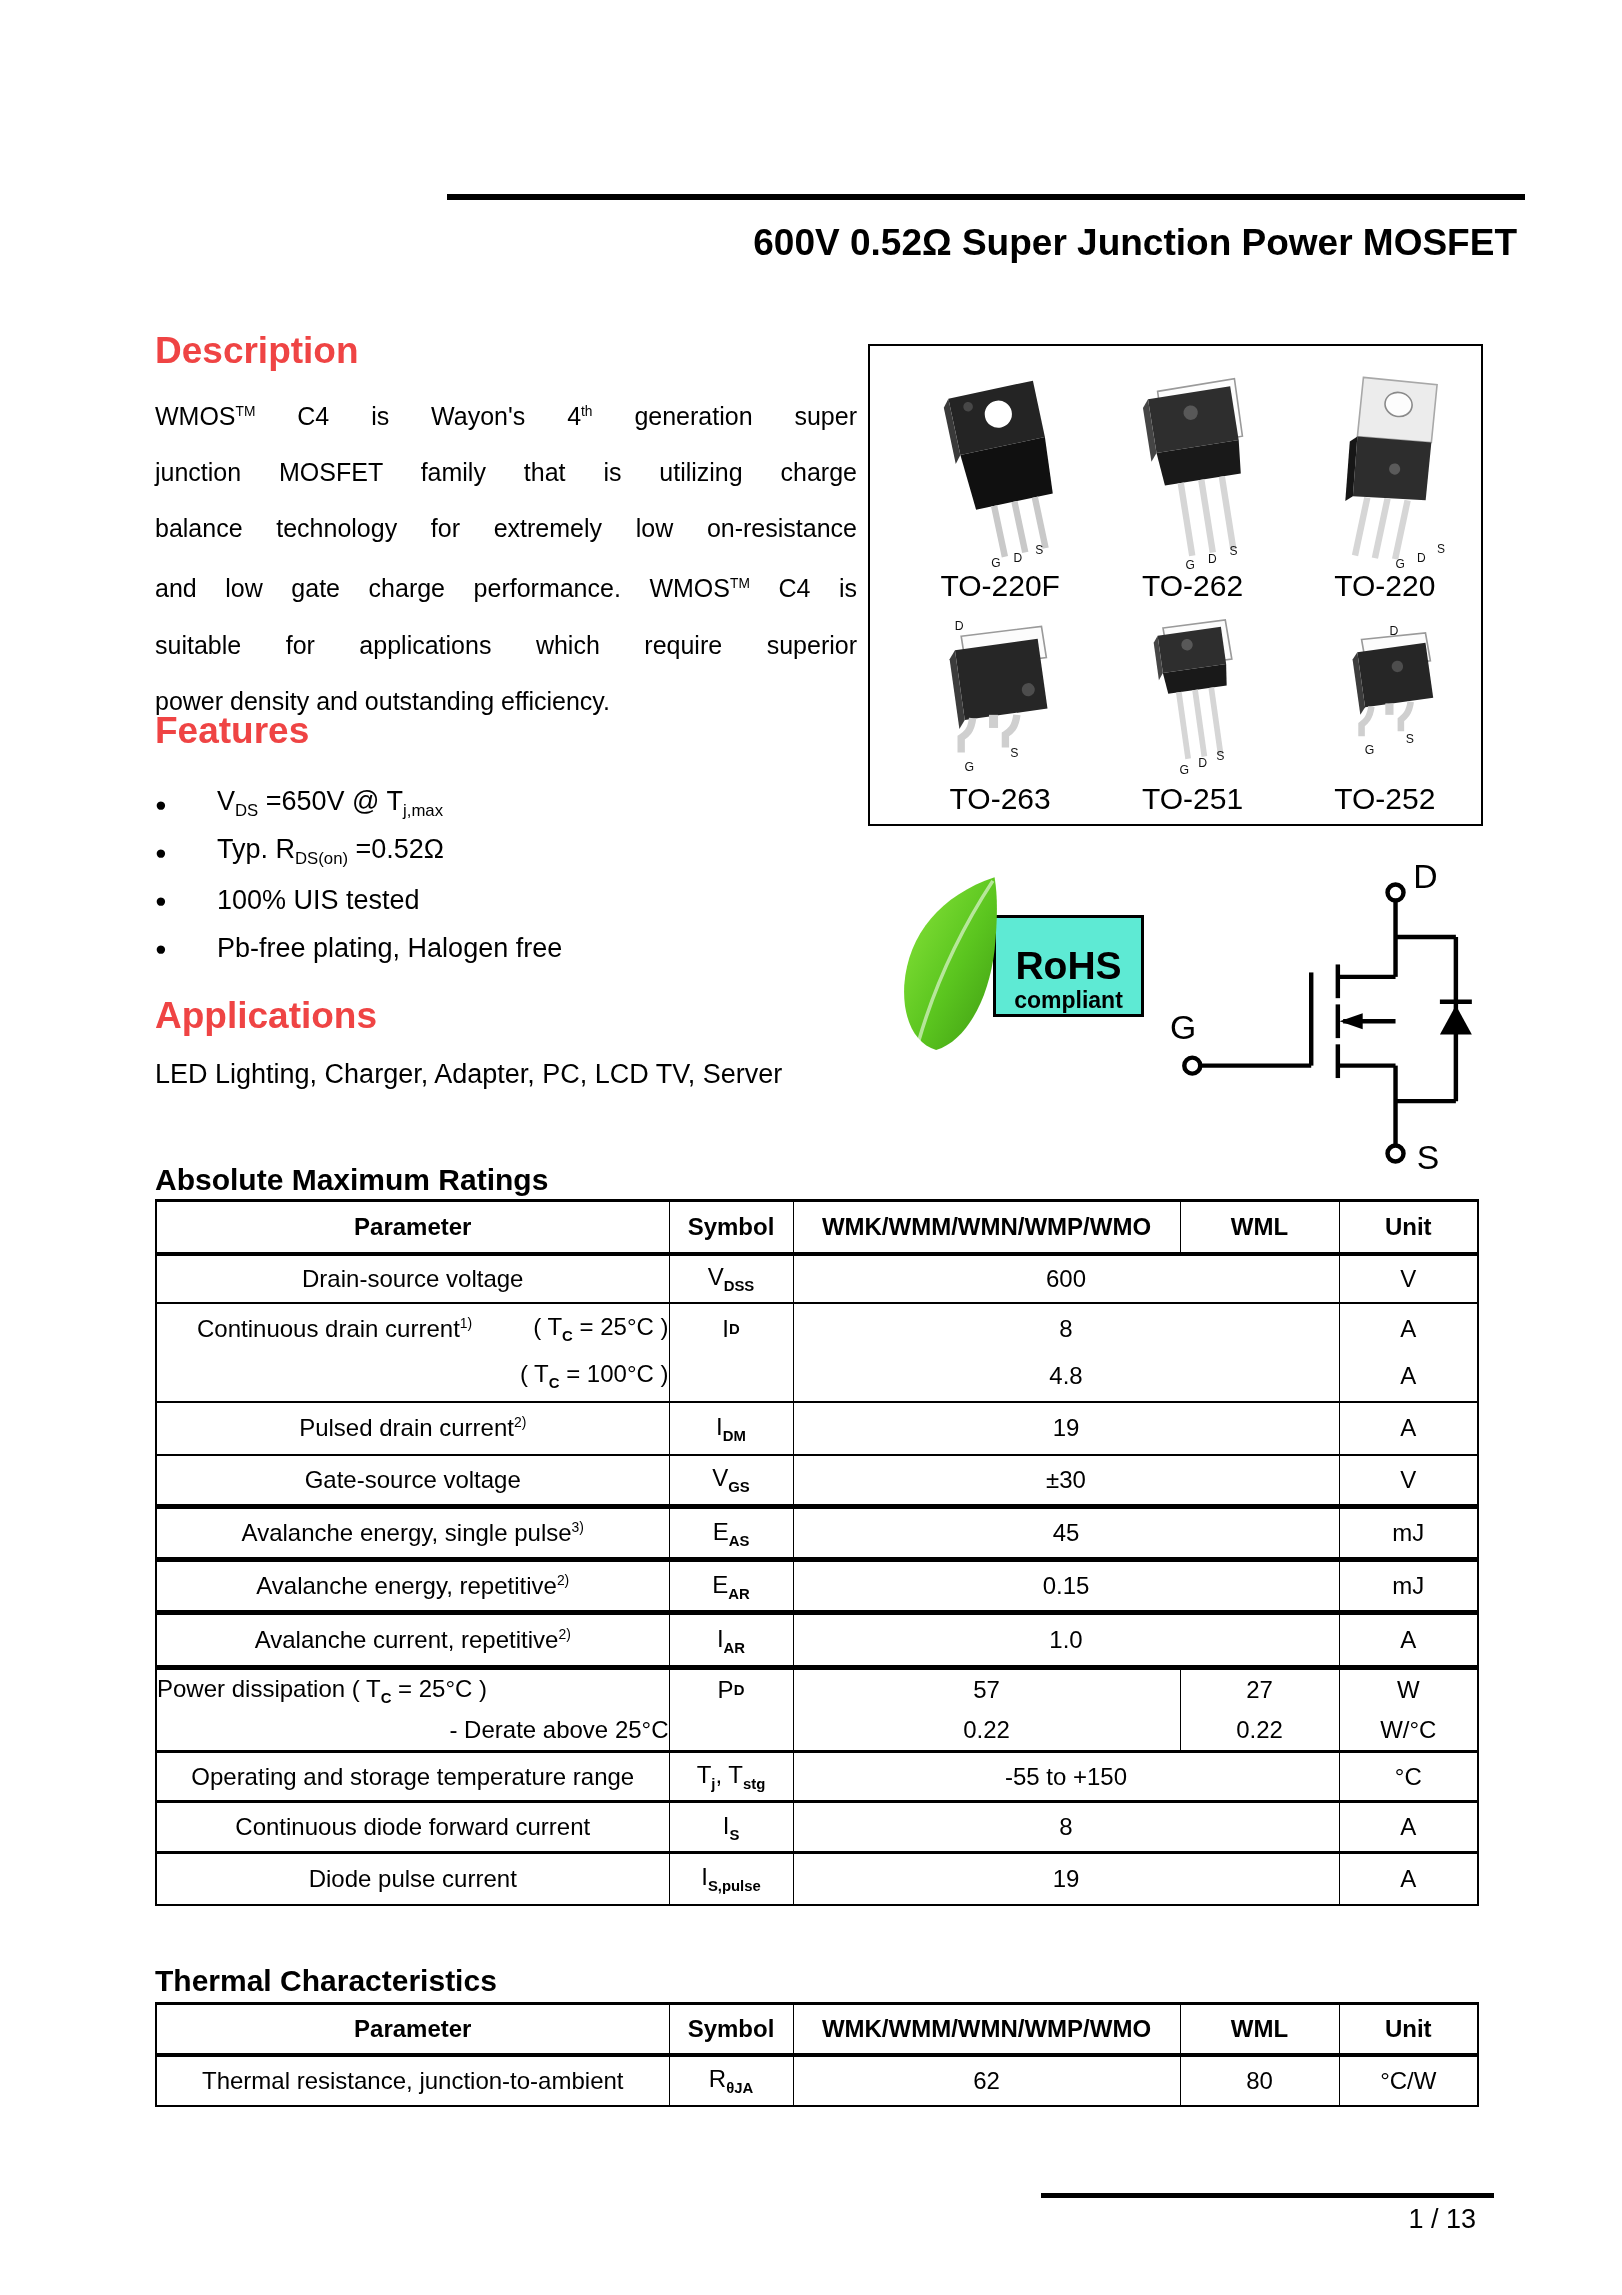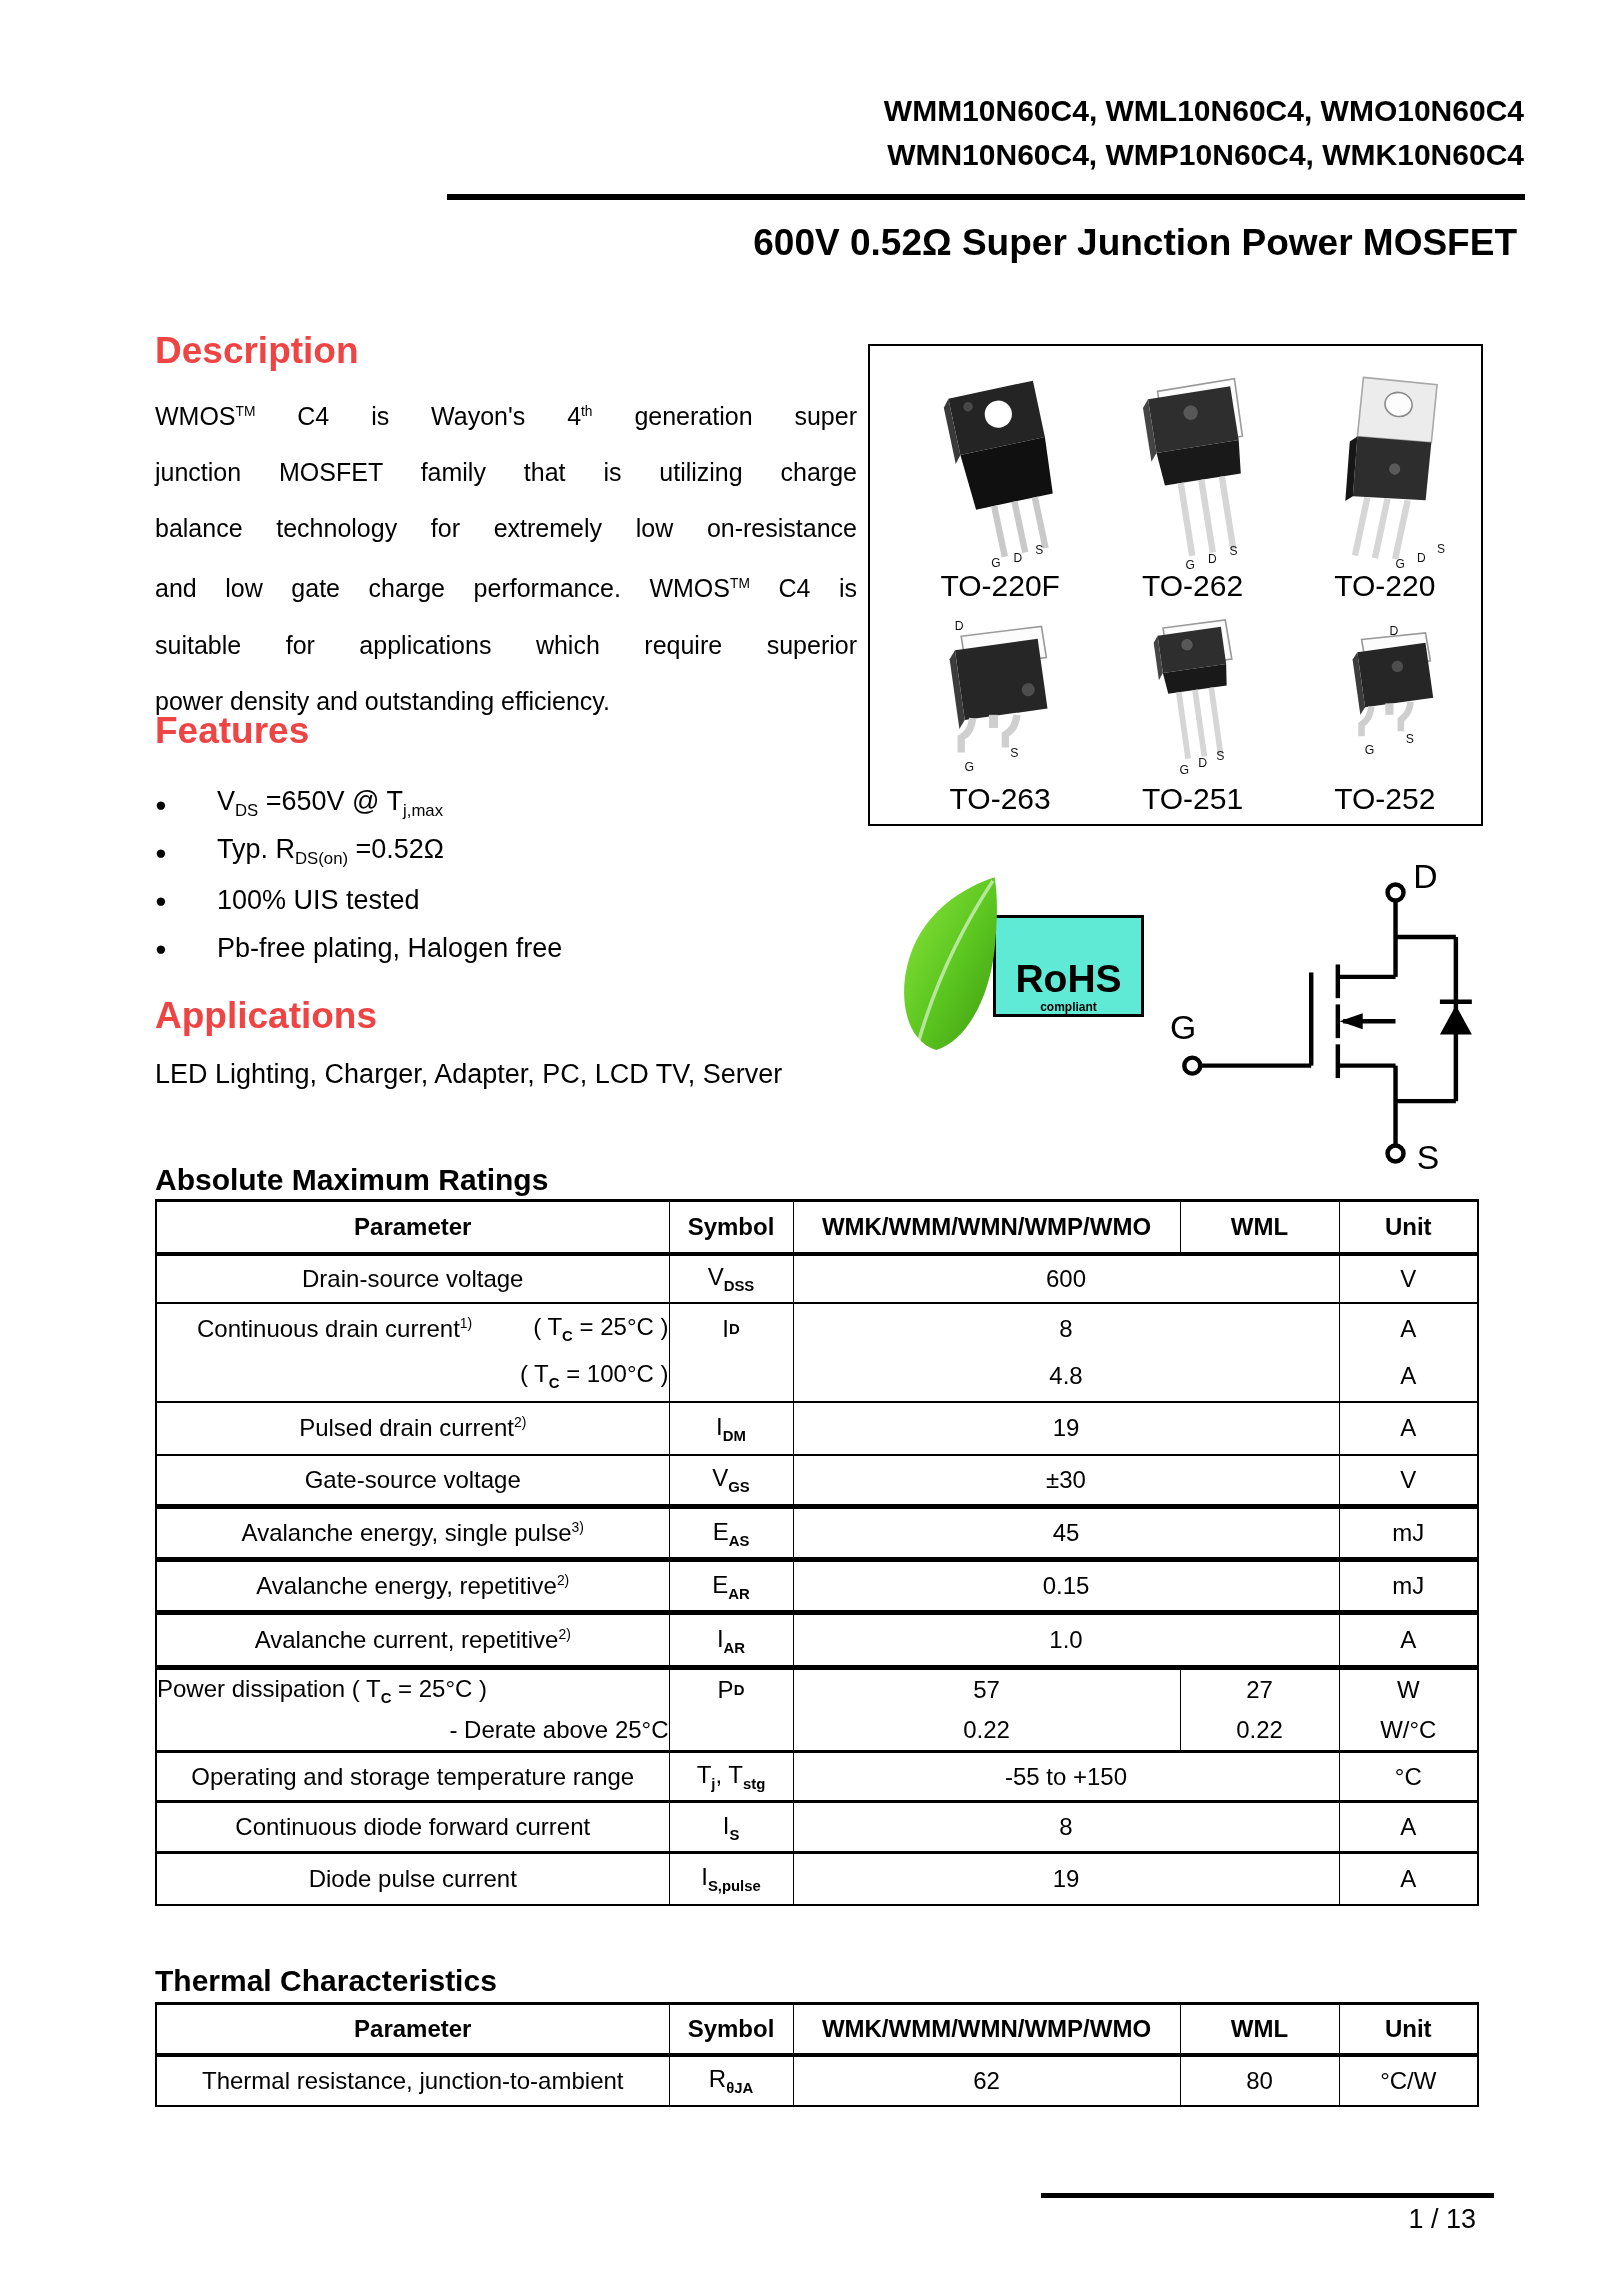--- a/index.html
+++ b/index.html
@@ -33,21 +33,21 @@
   .pkgbox{left:868px;top:344px;width:615px;height:482px;border:2.7px solid #000;box-sizing:border-box;
           display:grid;grid-template-columns:1fr 1fr 1fr;grid-template-rows:264px 213px;padding-left:34px;}
   .pkg{display:flex;flex-direction:column;align-items:center;justify-content:flex-end;}
   .pkg .lbl{font-size:30px;margin-bottom:7px;}
   .pkg svg text{font-size:15px;fill:#111;font-family:"Liberation Sans",sans-serif;}
 
   
   .rohs{left:993px;top:915px;width:151px;height:102px;border:3.6px solid #000;box-sizing:border-box;
         display:flex;flex-direction:column;align-items:center;justify-content:flex-end;background:#5eead4;}
   .rohs .t1{font-size:39px;font-weight:bold;line-height:43px;}
-  .rohs .t2{font-size:12px;font-weight:bold;}
+  .rohs .t2{font-size:23px;font-weight:bold;}
   .leaf{left:890px;top:872px;z-index:5;}
 
   
   .mos{left:1154px;top:826px;}
   .mos text{font-size:38px;fill:#000;font-family:"Liberation Sans",sans-serif;}
 
   
   table.ds{border-collapse:collapse;table-layout:fixed;width:1322px;font-size:24px;
            border:2.7px solid #000;border-top-width:3.6px;}
   table.ds th,table.ds td{border-left:1.8px solid #000;border-right:1.8px solid #000;padding:0;
@@ -69,24 +69,20 @@
 
   
   .f-rule{left:1041px;top:2193px;width:453px;height:5.3px;background:#000;}
   .pageno{left:1288px;top:2204px;width:188px;text-align:right;font-size:27px;}
 </style>
 </head>
 <body>
 
 <div class="page">
 
-  <div class="abs parts">
-    <div>WMM10N60C4, WML10N60C4, WMO10N60C4</div>
-    <div>WMN10N60C4, WMP10N60C4, WMK10N60C4</div>
-  </div>
   <div class="abs rule"></div>
   <div class="abs doc-title">600V 0.52Ω Super Junction Power MOSFET</div>
 
   <div class="abs h-navy" style="left:155px;top:330px">Description</div>
   <div class="abs desc-p">
     <div class="dline">WMOS<sup>TM</sup> C4 is Wayon's 4<sup>th</sup> generation super</div>
     <div class="dline">junction MOSFET family that is utilizing charge</div>
     <div class="dline">balance technology for extremely low on-resistance</div>
     <div class="dline">and low gate charge performance. WMOS<sup>TM</sup> C4 is</div>
     <div class="dline">suitable for applications which require superior</div>

